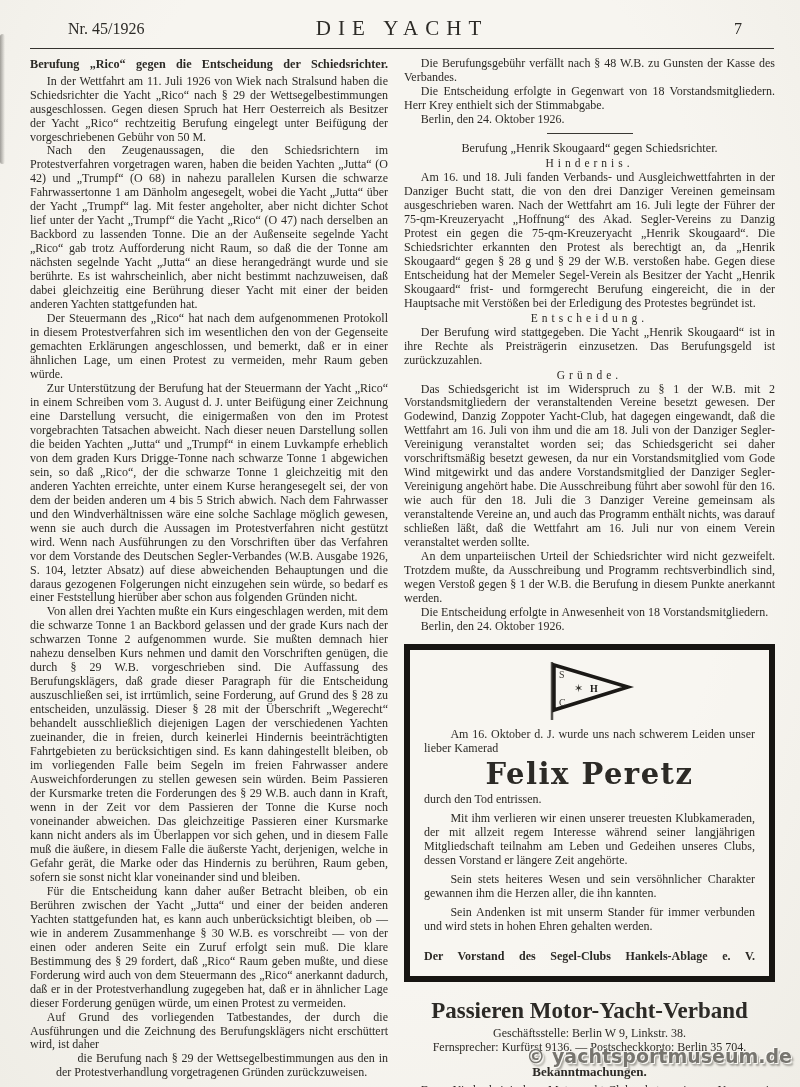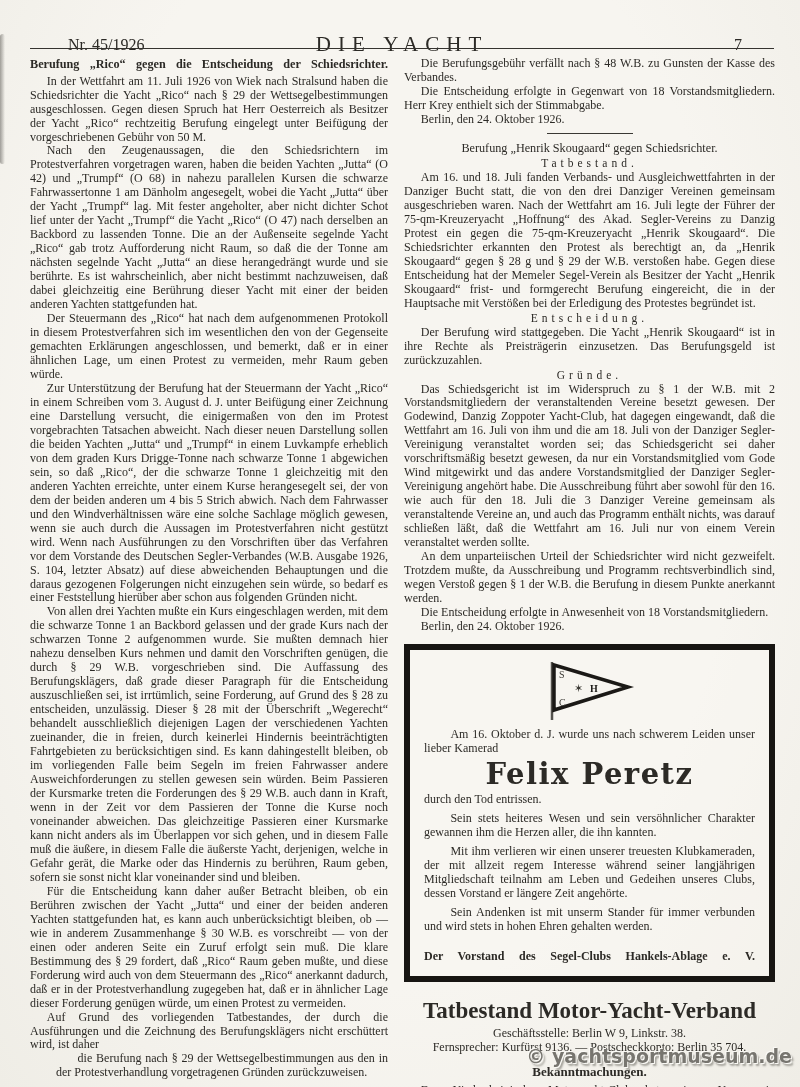--- a/index.html
+++ b/index.html
@@ -6,21 +6,21 @@
   .page{
     position:relative;width:800px;height:1087px;margin:0 auto;overflow:hidden;
     background:
       radial-gradient(ellipse at 50% 40%, #f7f5f0 60%, #efede6 100%);
     font-family:"Liberation Serif", serif;
     color:#2c2a26;
   }
   .edge-smudge{position:absolute;left:0;top:34px;width:5px;height:130px;
     background:linear-gradient(to right,#5b5954,transparent);opacity:.55;border-radius:3px;}
   
-  .hdr{position:absolute;top:32px;left:30px;right:26px;height:26px;}
+  .hdr{position:absolute;top:16px;left:30px;right:26px;height:26px;}
   .hdr .issue{position:absolute;left:38px;top:4px;font-size:16px;}
   .hdr .title{position:absolute;left:0;right:0;top:0;text-align:center;
     font-size:21px;letter-spacing:7px;}
   .hdr .pageno{position:absolute;right:32px;top:4px;font-size:16px;}
   .hdr-rule{position:absolute;top:48px;left:30px;right:26px;border-top:1.4px solid #35332f;}
   
   .col{position:absolute;top:57px;}
   .col-left{left:30px;width:358px;}
   .col-right{left:404px;width:371px;}
   p{margin:0;font-size:12px;line-height:1.165;text-align:justify;text-indent:1.4em;}
@@ -74,21 +74,21 @@
     <p class="verdict">die Berufung nach § 29 der Wettsegelbestimmungen aus den in der Protestverhandlung vorgetragenen Gründen zurückzuweisen.</p>
   </div>
 
   <div class="col col-right">
     <p>Die Berufungsgebühr verfällt nach § 48 W.B. zu Gunsten der Kasse des Verbandes.</p>
     <p>Die Entscheidung erfolgte in Gegenwart von 18 Vorstandsmitgliedern. Herr Krey enthielt sich der Stimmabgabe.</p>
     <p class="dateline">Berlin, den 24. Oktober 1926.</p>
     <div class="rule-short"></div>
 
     <div class="heading-center">Berufung „Henrik Skougaard“ gegen Schiedsrichter.</div>
-    <div class="spaced-sub">Tatbestand.</div>
+    <div class="spaced-sub">Hindernis.</div>
     <p>Am 16. und 18. Juli fanden Verbands- und Ausgleichwettfahrten in der Danziger Bucht statt, die von den drei Danziger Vereinen gemeinsam ausgeschrieben waren. Nach der Wettfahrt am 16. Juli legte der Führer der 75-qm-Kreuzeryacht „Hoffnung“ des Akad. Segler-Vereins zu Danzig Protest ein gegen die 75-qm-Kreuzeryacht „Henrik Skougaard“. Die Schiedsrichter erkannten den Protest als berechtigt an, da „Henrik Skougaard“ gegen § 28 g und § 29 der W.B. verstoßen habe. Gegen diese Entscheidung hat der Memeler Segel-Verein als Besitzer der Yacht „Henrik Skougaard“ frist- und formgerecht Berufung eingereicht, die in der Hauptsache mit Verstößen bei der Erledigung des Protestes begründet ist.</p>
     <div class="spaced-sub">Entscheidung.</div>
     <p>Der Berufung wird stattgegeben. Die Yacht „Henrik Skougaard“ ist in ihre Rechte als Preisträgerin einzusetzen. Das Berufungsgeld ist zurückzuzahlen.</p>
     <div class="spaced-sub">Gründe.</div>
     <p>Das Schiedsgericht ist im Widerspruch zu § 1 der W.B. mit 2 Vorstandsmitgliedern der veranstaltenden Vereine besetzt gewesen. Der Godewind, Danzig Zoppoter Yacht-Club, hat dagegen eingewandt, daß die Wettfahrt am 16. Juli von ihm und die am 18. Juli von der Danziger Segler-Vereinigung veranstaltet worden sei; das Schiedsgericht sei daher vorschriftsmäßig besetzt gewesen, da nur ein Vorstandsmitglied vom Gode Wind mitgewirkt und das andere Vorstandsmitglied der Danziger Segler-Vereinigung angehört habe. Die Ausschreibung führt aber sowohl für den 16. wie auch für den 18. Juli die 3 Danziger Vereine gemeinsam als veranstaltende Vereine an, und auch das Programm enthält nichts, was darauf schließen läßt, daß die Wettfahrt am 16. Juli nur von einem Verein veranstaltet werden sollte.</p>
     <p>An dem unparteiischen Urteil der Schiedsrichter wird nicht gezweifelt. Trotzdem mußte, da Ausschreibung und Programm rechtsverbindlich sind, wegen Verstoß gegen § 1 der W.B. die Berufung in diesem Punkte anerkannt werden.</p>
     <p>Die Entscheidung erfolgte in Anwesenheit von 18 Vorstandsmitgliedern.</p>
     <p class="dateline">Berlin, den 24. Oktober 1926.</p>
 
     <div class="obituary-box">
@@ -98,27 +98,27 @@
           <polygon points="16,5 90,27 16,50" fill="#f7f5f0" stroke="#1b1916" stroke-width="3.5"></polygon>
           <text x="21" y="18" font-size="10" fill="#3a3833">S</text>
           <text x="21" y="46" font-size="10" fill="#3a3833">C</text>
           <text x="36" y="32" font-size="11" fill="#3a3833">✶</text>
           <text x="52" y="32" font-size="10" font-weight="bold" fill="#1b1916">H</text>
         </svg>
       </div>
       <p class="obit-p">Am 16. Oktober d. J. wurde uns nach schwerem Leiden unser lieber Kamerad</p>
       <div class="obit-name">Felix Peretz</div>
       <p class="noindent">durch den Tod entrissen.</p>
+      <p class="obit-p">Mit ihm verlieren wir einen unserer treuesten Klubkameraden, der mit allzeit regem Interesse während seiner langjährigen Mitgliedschaft teilnahm am Leben und Gedeihen unseres Clubs, dessen Vorstand er längere Zeit angehörte.</p>
       <p class="obit-p">Sein stets heiteres Wesen und sein versöhnlicher Charakter gewannen ihm die Herzen aller, die ihn kannten.</p>
-      <p class="obit-p">Mit ihm verlieren wir einen unserer treuesten Klubkameraden, der mit allzeit regem Interesse während seiner langjährigen Mitgliedschaft teilnahm am Leben und Gedeihen unseres Clubs, dessen Vorstand er längere Zeit angehörte.</p>
       <p class="obit-p">Sein Andenken ist mit unserm Stander für immer verbunden und wird stets in hohen Ehren gehalten werden.</p>
       <p class="obit-sign">Der Vorstand des Segel-Clubs Hankels-Ablage e. V.</p>
     </div>
 
-    <div class="dmyv-title">Tatbestand Motor-Yacht-Verband</div>
+    <div class="dmyv-title">Passieren Motor-Yacht-Verband</div>
     <p class="center-line">Geschäftsstelle: Berlin W 9, Linkstr. 38.</p>
     <p class="center-line">Fernsprecher: Kurfürst 9136. — Postscheckkonto: Berlin 35 704.</p>
     <div class="bekannt">Bekanntmachungen.</div>
     <p><span>Der Niederrheinische Motoryacht-Club hat seinen Namen in „</span><span class="lsp">Rheinischer Motoryacht-Club</span><span>“ geändert.</span></p>
     <p><span>Die </span><span class="lsp">Motorboots-Abteilung des Klubs am Rupenhorn</span><span> ist in den Deutschen Motoryacht-Verband aufgenommen worden.</span></p>
     <p class="dateline">Berlin, den 1. November 1926.</p>
 
   </div>
 
   <div class="watermark">© yachtsportmuseum.de</div>

